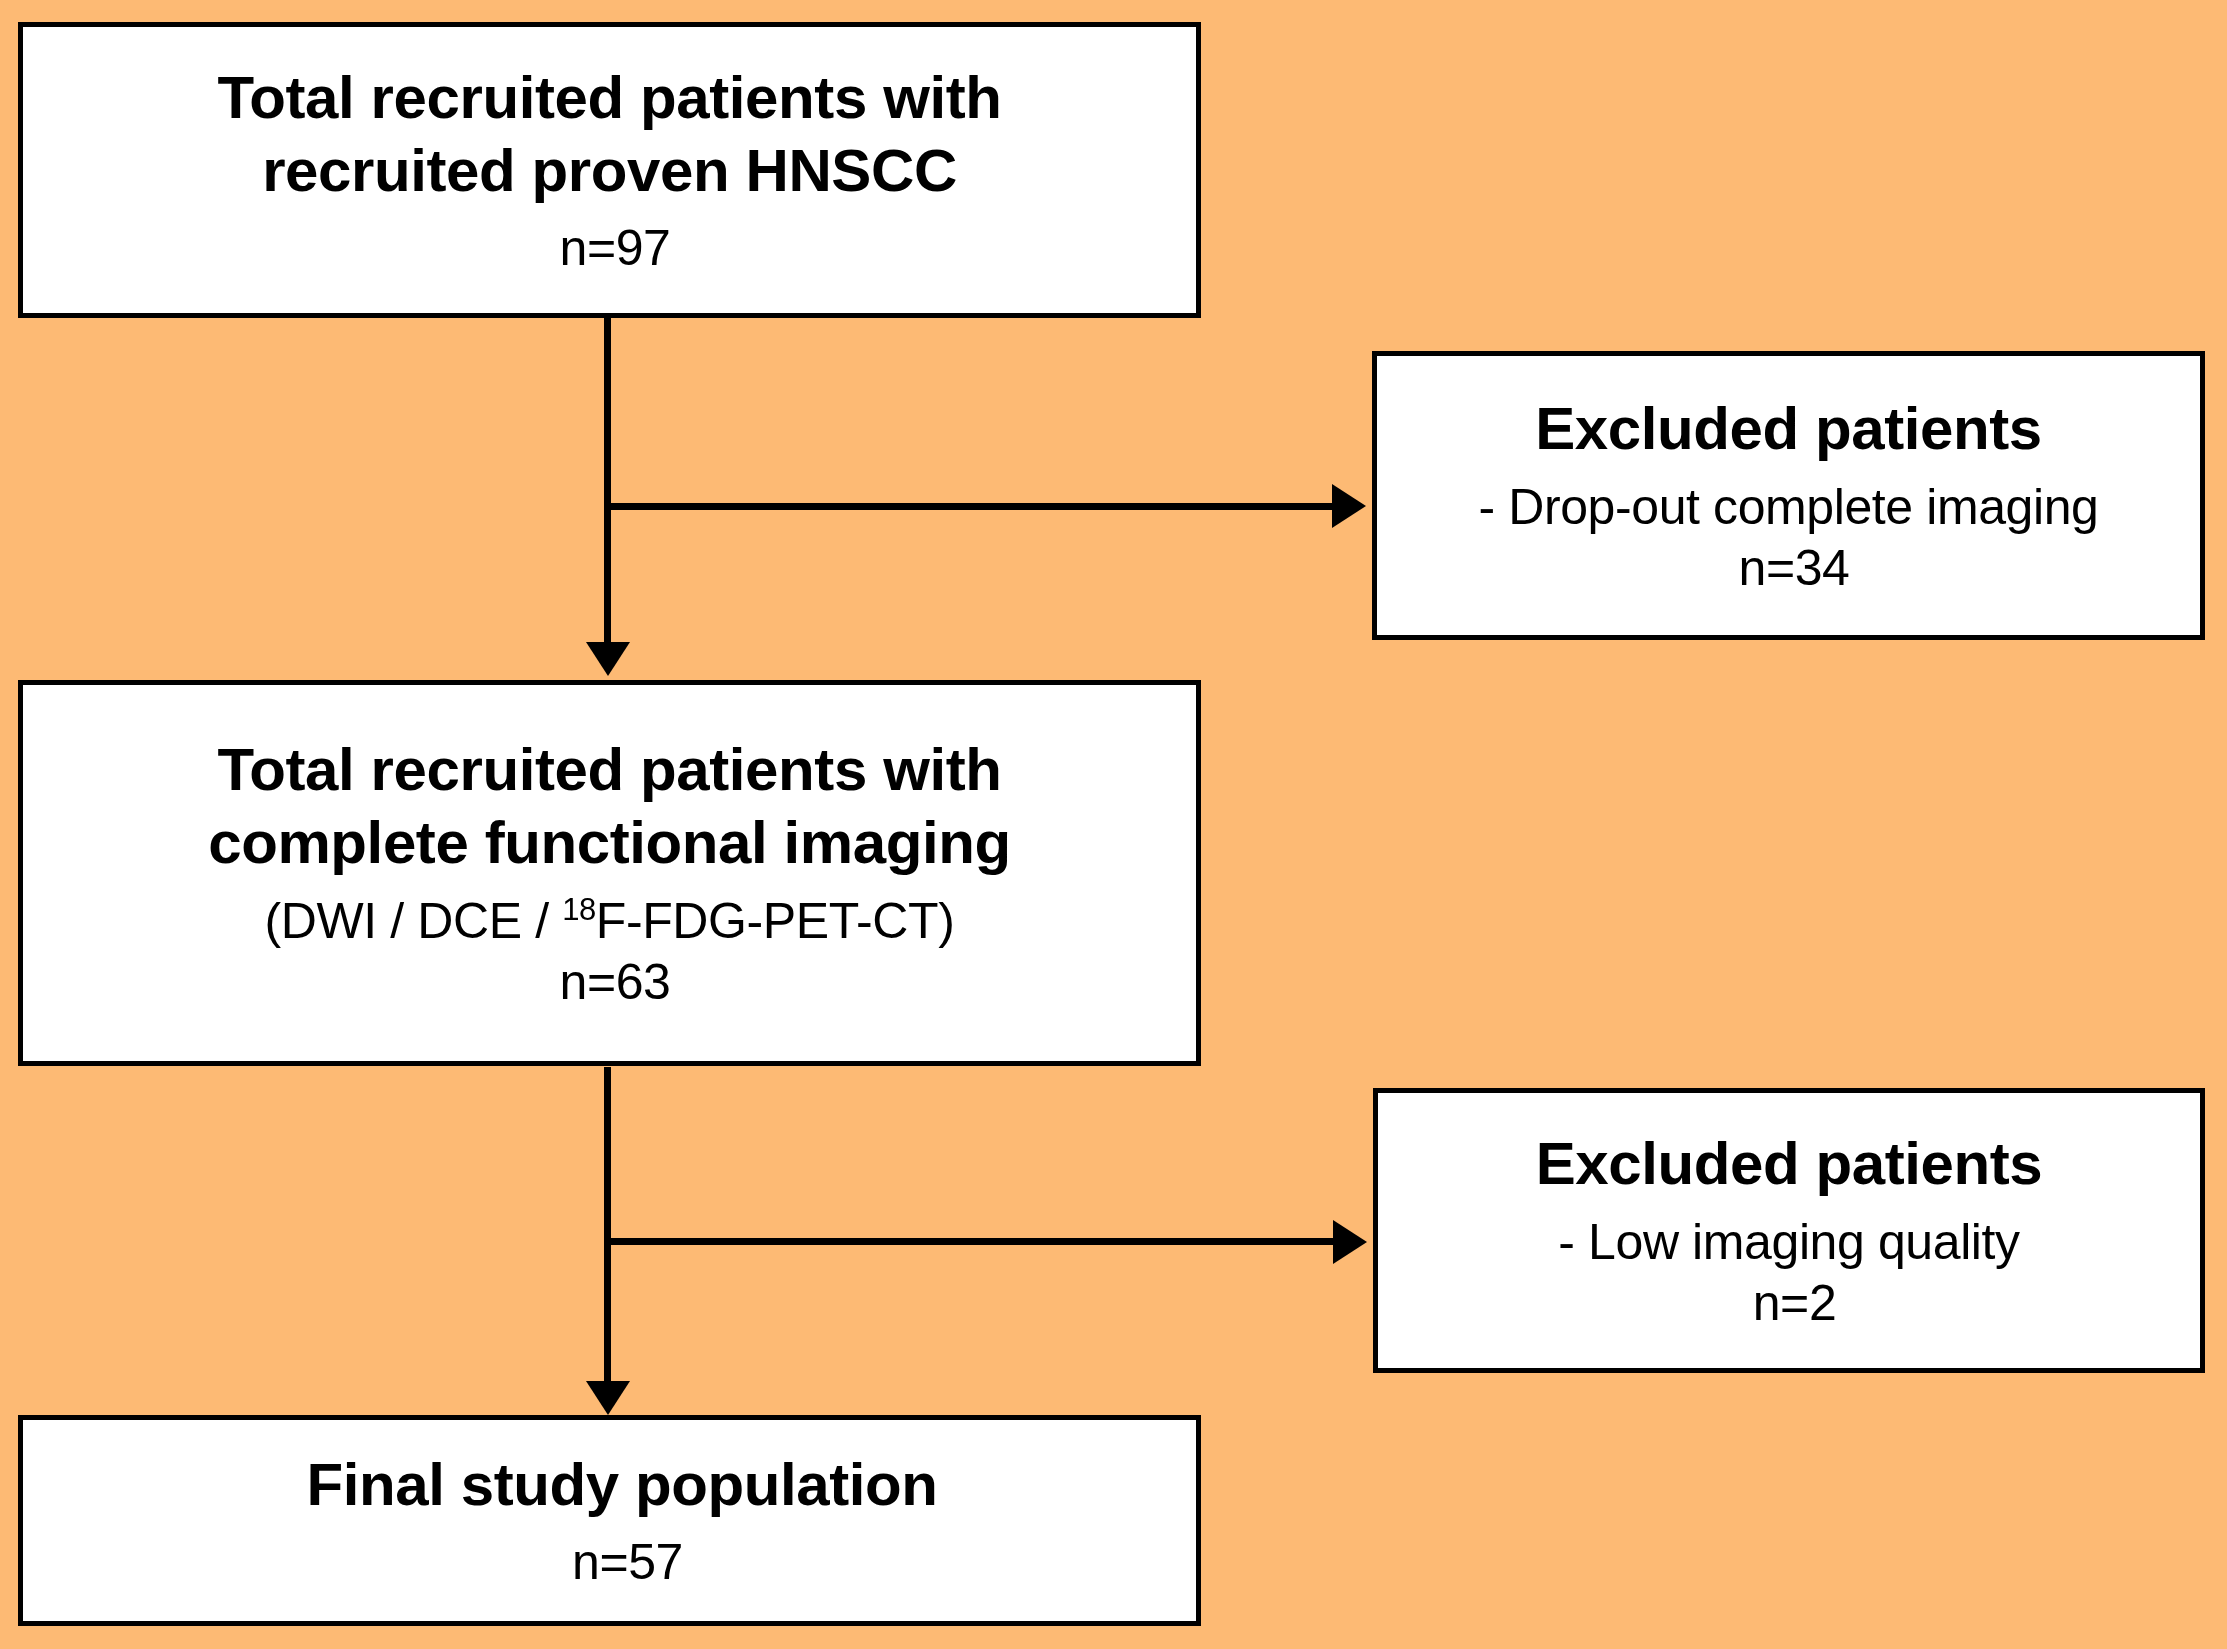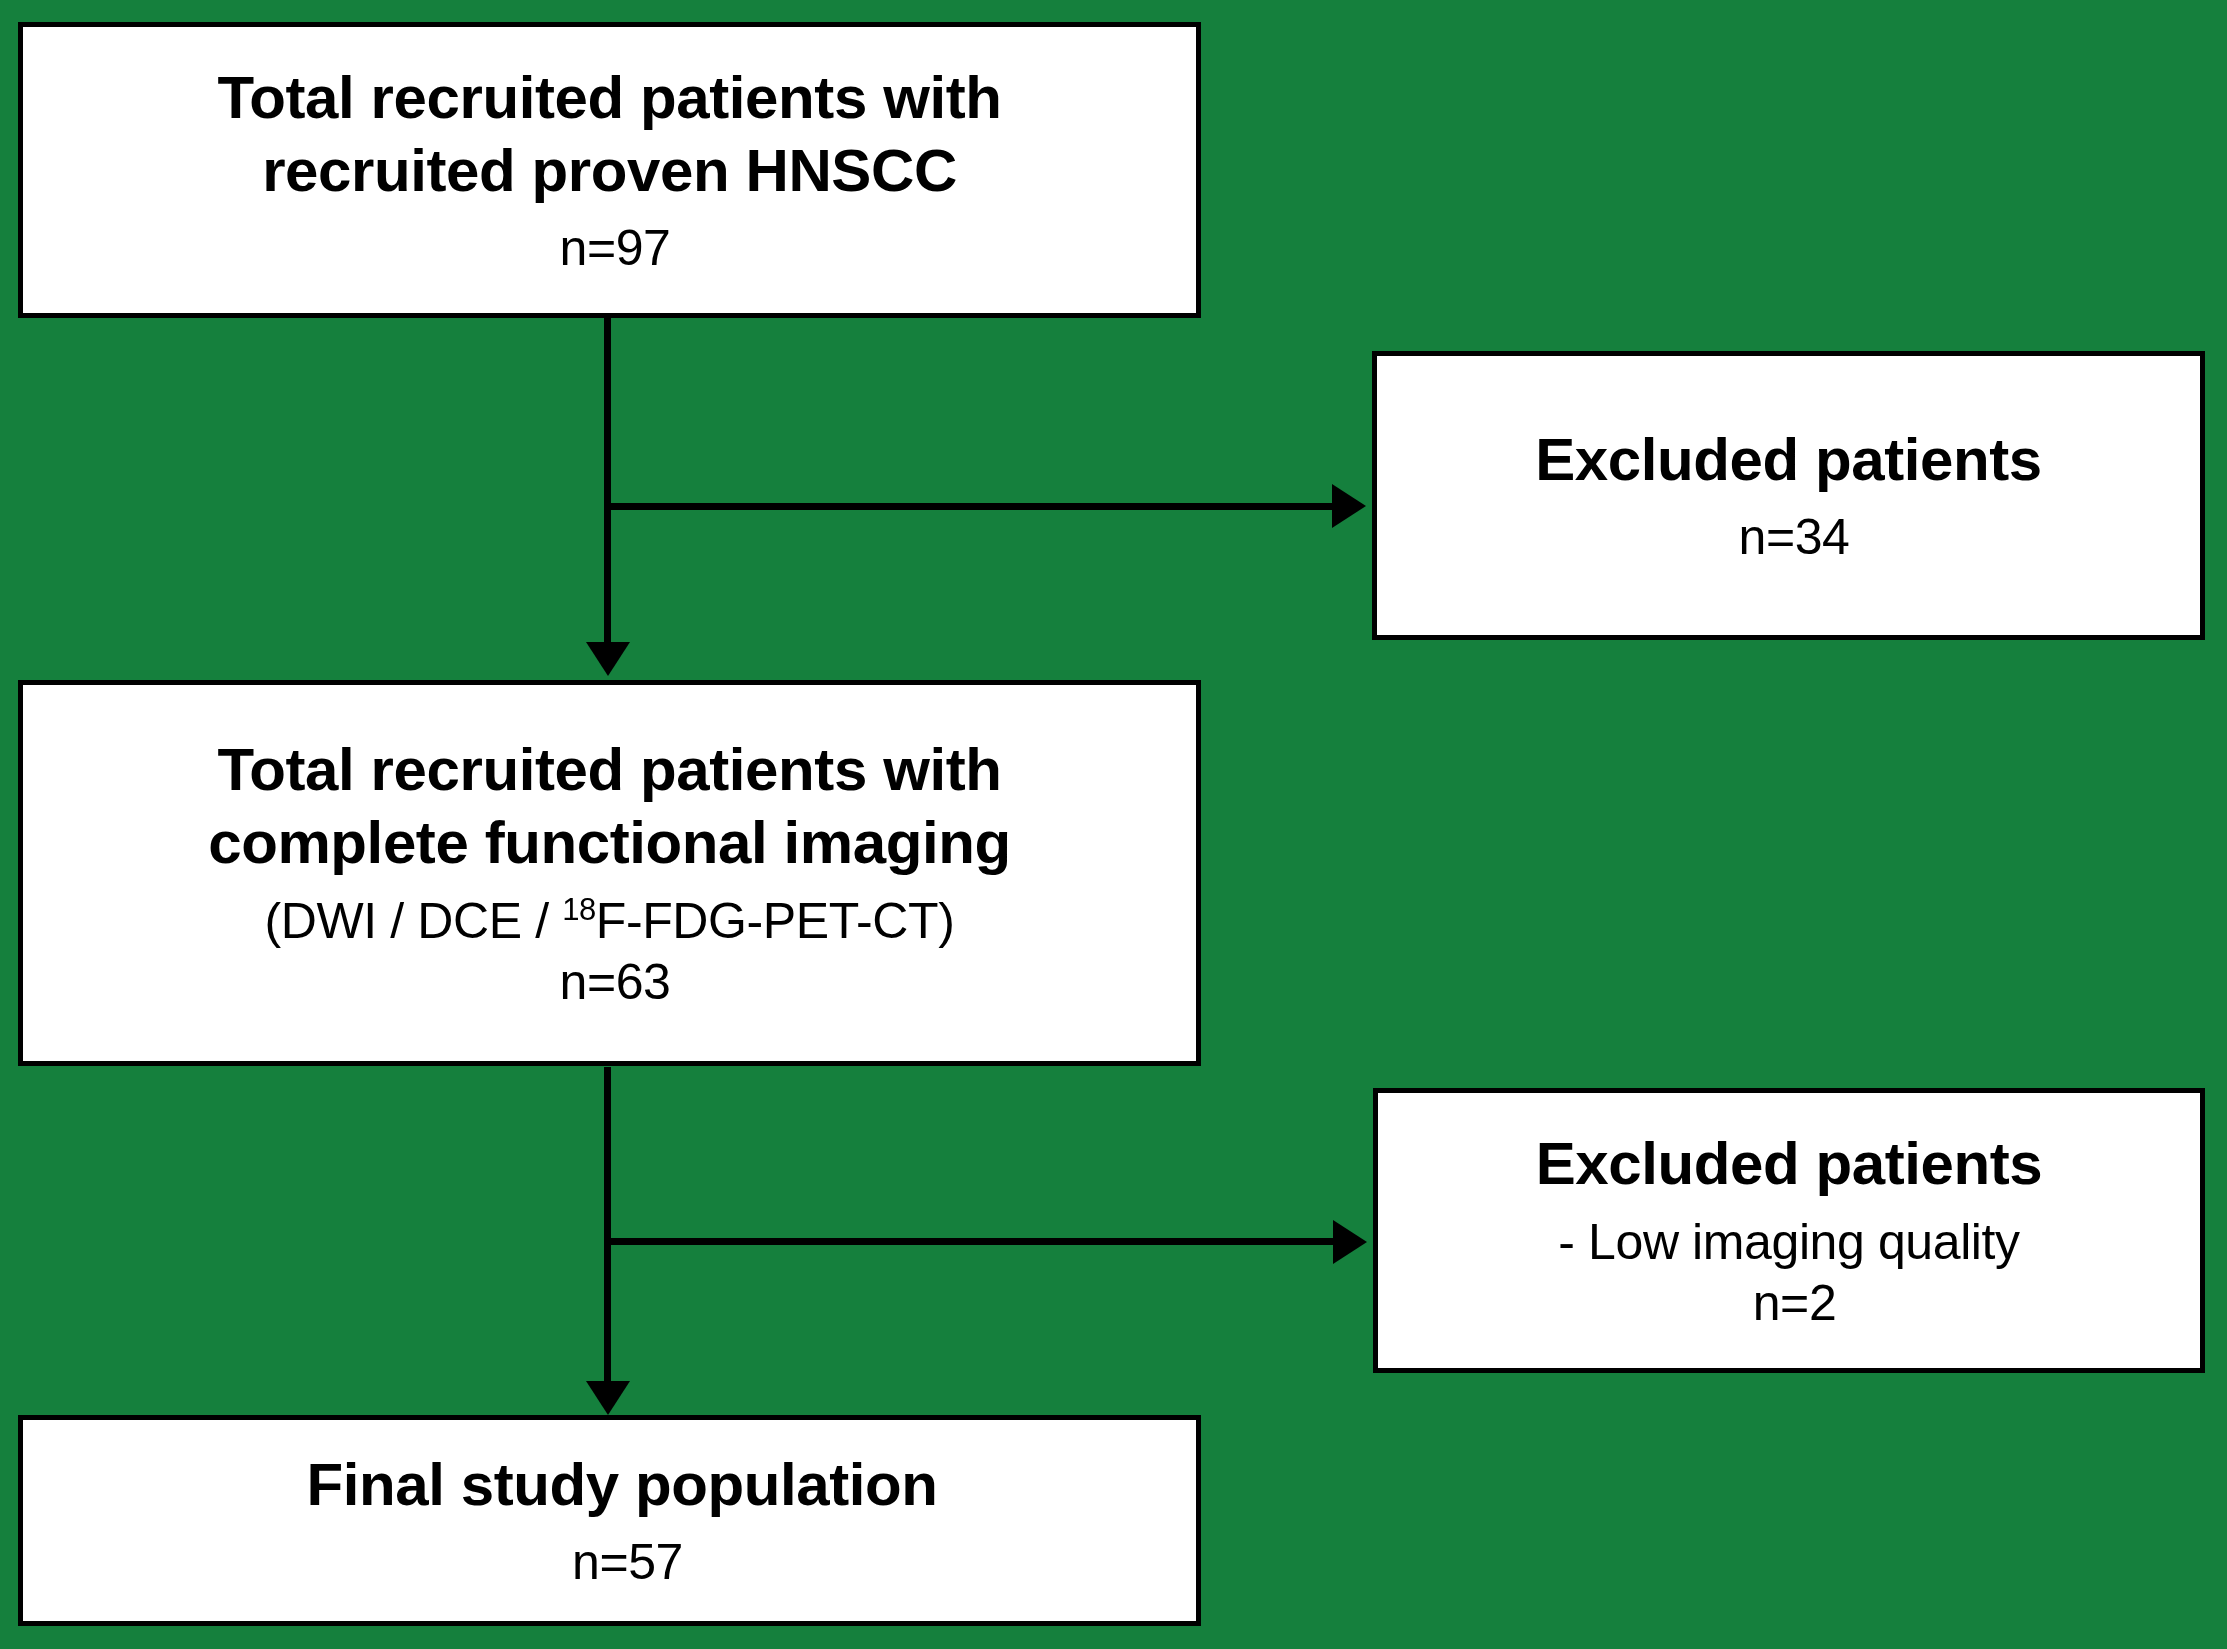--- a/index.html
+++ b/index.html
@@ -10,21 +10,21 @@
   }
   body {
     font-family: "Liberation Sans", "DejaVu Sans", sans-serif;
     color: #000000;
   }
 
   #flow-canvas {
     position: relative;
     width: 2227px;
     height: 1649px;
-    background: #15803d;
+    background: #fdba74;
     overflow: hidden;
   }
 
   
   .node-box {
     position: absolute;
     box-sizing: border-box;
     border: 5.7px solid #000000;
     background: #ffffff;
     display: flex;
@@ -110,20 +110,21 @@
 
   <div class="conn-v" style="left:604px; top:318px; height:324px;"></div>
   <div class="arrow-down" style="left:586px; top:642px;"></div>
 
   <div class="conn-h" style="left:607px; top:503px; width:725px;"></div>
   <div class="arrow-right" style="left:1332px; top:484px;"></div>
 
   <div class="node-box" style="left:1372px; top:351px; width:833px; height:289px;">
     <div class="node-title">Excluded patients</div>
     <div class="gap-sm"></div>
+    <div class="node-sub">- Drop-out  complete  imaging</div>
     <div class="node-n">n=34</div>
   </div>
 
   <div class="node-box" style="left:18px; top:680px; width:1183px; height:386px;">
     <div class="node-title">Total recruited patients with</div>
     <div class="node-title">complete functional imaging</div>
     <div class="gap-sm"></div>
     <div class="node-sub"><span>(DWI / DCE / </span><sup>18</sup><span>F-FDG-PET-CT)</span></div>
     <div class="node-n">n=63</div>
   </div>

